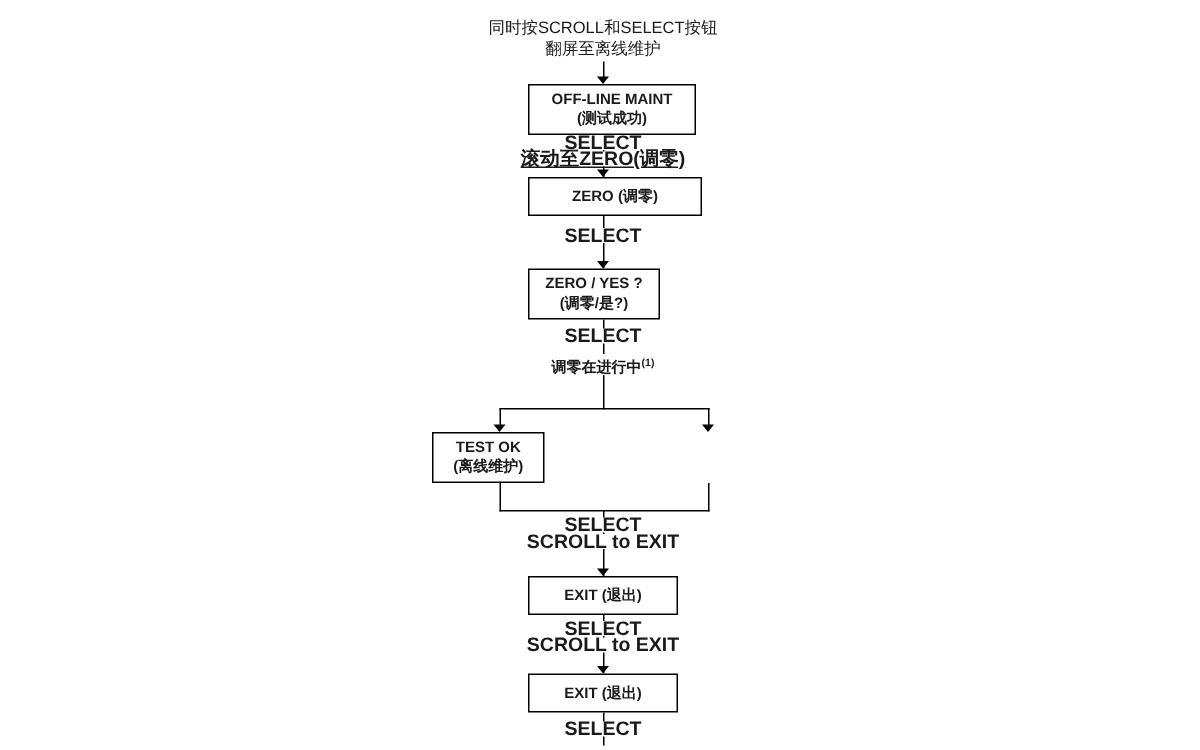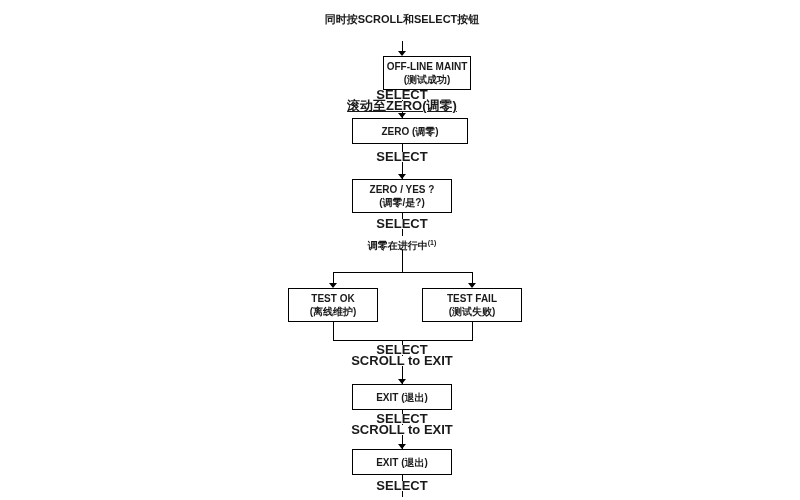--- a/index.html
+++ b/index.html
@@ -44,21 +44,21 @@
     font-size: 13px;
     line-height: 10px;
     color: #1a1a1a;
     white-space: nowrap;
     padding: 0 3px;
   }
   .intro {
     position: absolute;
     transform: translateX(-50%);
     text-align: center;
-    font-weight: bold;
+    font-weight: normal;
     font-size: 11px;
     line-height: 14px;
     color: #1a1a1a;
     white-space: nowrap;
   }
   .floating {
     position: absolute;
     transform: translateX(-50%);
     background: #fff;
     font-weight: bold;
@@ -70,71 +70,68 @@
   }
   .floating sup { font-size: 7px; }
 </style>
 </head>
 <body>
 
 <div id="canvas">
 
   <div class="intro" style="left:402px; top:12px;">
     <div>同时按SCROLL和SELECT按钮</div>
+    <div>翻屏至离线维护</div>
   </div>
 
   <div class="vline" style="left:402px; top:41px; height:11px;"></div>
   <div class="arrow" style="left:398px; top:51px;"></div>
 
-  <div class="box" style="left:352px; top:56px; width:88px; height:34px;margin-left:31px;">
+  <div class="box" style="left:352px; top:56px; width:112px; height:34px;">
     <div>OFF-LINE MAINT</div>
     <div>(测试成功)</div>
   </div>
 
   <div class="vline" style="left:402px; top:90px; height:28px;"></div>
   <div class="lbl" style="left:402px; top:90px;">SELECT</div>
   <div class="lbl" style="left:402px; top:101px;text-decoration:underline;">滚动至ZERO(调零)</div>
   <div class="arrow" style="left:398px; top:113px;"></div>
 
   <div class="box" style="left:352px; top:118px; width:116px; height:26px;">
     <div>ZERO (调零)</div>
   </div>
 
   <div class="vline" style="left:402px; top:144px; height:35px;"></div>
   <div class="lbl" style="left:402px; top:152px;">SELECT</div>
   <div class="arrow" style="left:398px; top:174px;"></div>
 
-  <div class="box" style="left:352px; top:179px; width:100px; height:34px;">
+  <div class="box" style="left:352px; top:179px; width:88px; height:34px;">
     <div>ZERO / YES ?</div>
     <div>(调零/是?)</div>
   </div>
 
   <div class="vline" style="left:402px; top:213px; height:25px;"></div>
   <div class="lbl" style="left:402px; top:219px;">SELECT</div>
 
   <div class="floating" style="left:402px; top:236px;">
     <span>调零在进行中</span><sup>(1)</sup>
   </div>
 
   <div class="vline" style="left:402px; top:250px; height:23px;"></div>
   <div class="hline" style="left:333px; top:272px; width:140px;"></div>
   <div class="vline" style="left:333px; top:272px; height:12px;"></div>
   <div class="arrow" style="left:329px; top:283px;"></div>
   <div class="vline" style="left:472px; top:272px; height:12px;"></div>
   <div class="arrow" style="left:468px; top:283px;"></div>
 
-  <div class="box" style="left:288px; top:288px; width:90px; height:34px;">
+  <div class="box" style="left:288px; top:288px; width:75px; height:34px;">
     <div>TEST OK</div>
     <div>(离线维护)</div>
   </div>
 
-  <div class="box" style="left:422px; top:288px; width:100px; height:34px;">
-    <div>TEST FAIL</div>
-    <div>(测试失败)</div>
-  </div>
 
   <div class="vline" style="left:333px; top:322px; height:19px;"></div>
   <div class="vline" style="left:472px; top:322px; height:19px;"></div>
   <div class="hline" style="left:333px; top:340px; width:140px;"></div>
 
   <div class="vline" style="left:402px; top:340px; height:44px;"></div>
   <div class="lbl" style="left:402px; top:345px;">SELECT</div>
   <div class="lbl" style="left:402px; top:356px;">SCROLL to EXIT</div>
   <div class="arrow" style="left:398px; top:379px;"></div>
 

